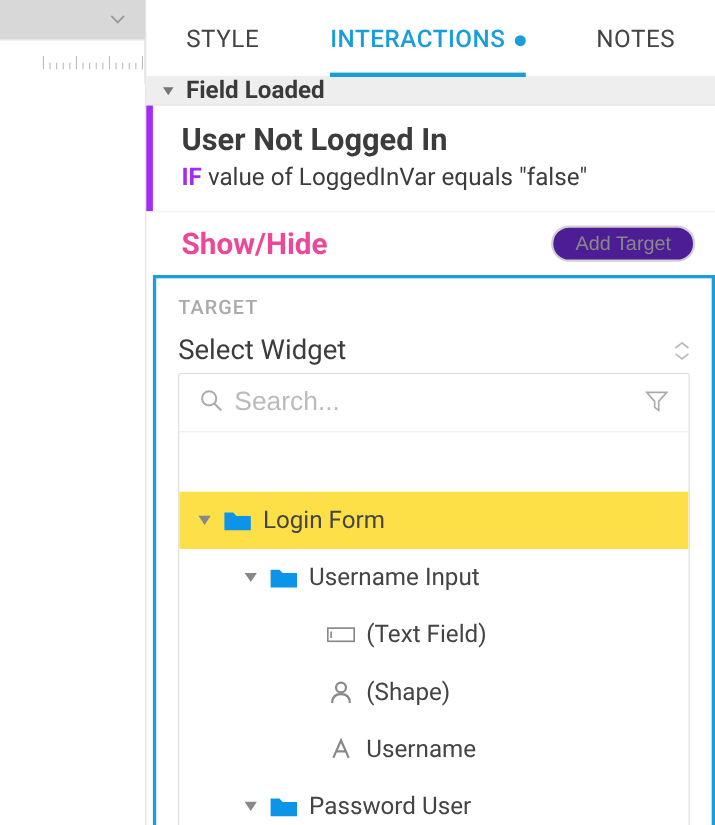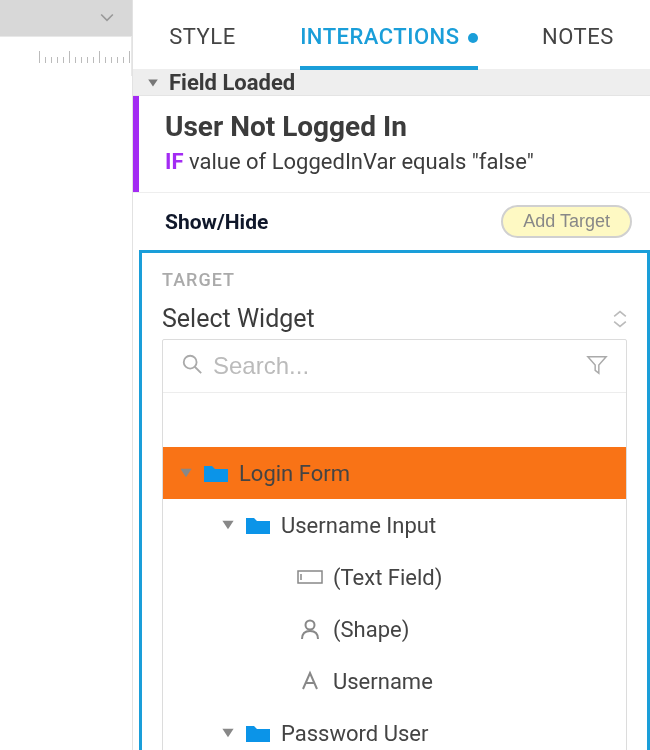--- a/index.html
+++ b/index.html
@@ -23,37 +23,37 @@
   .case-block { display: flex; min-height: 96px; }
   .left-bar { width: 6px; flex-shrink: 0; }
   .left-bar.purple { background: #a32bf3; }
   .left-bar.hollow { border-left: 1px solid #ccc; }
   .case-content { flex: 1; padding: 14px 18px 16px 26px; }
   .case-title { font-size: 28px; font-weight: 700; color: #3c3c3c; margin-bottom: 6px; }
   .case-cond { font-size: 22px; color: #3c3c3c; }
   .case-cond .if { color: #a32bf3; font-weight: 700; }
   .action-block { display: flex; align-items: center; border-top: 1px solid #eee; }
   .action-content { flex: 1; display: flex; align-items: center; justify-content: space-between; padding: 12px 18px 12px 26px; }
-  .action-name { font-size: 21px; font-weight: 700; color: #0f172a; }
-  .add-target { border: 2px solid #d0d0d0; background: #fef9c3; border-radius: 18px; font-size: 18px; color: #888; padding: 4px 20px; cursor: pointer; }
+  .action-name { font-size: 27px; font-weight: 700; color: #ec4899; }
+  .add-target { border: 2px solid #d0d0d0; background: #4c1d95; border-radius: 18px; font-size: 18px; color: #888; padding: 4px 20px; cursor: pointer; }
   .target-panel { margin: 0 0 0 6px; border: 3px solid #1a9ed9; flex: 1; display: flex; flex-direction: column; padding: 16px 20px 0 20px; }
   .target-label { font-size: 18px; letter-spacing: 1px; color: #aaa; margin-bottom: 14px; font-weight: 500; }
   .select-row { display: flex; align-items: center; justify-content: space-between; margin-bottom: 6px; }
   .select-text { font-size: 25px; color: #3c3c3c; }
   .spinner { display: flex; flex-direction: column; gap: 2px; }
   .spinner svg { width: 14px; height: 8px; }
   .dropdown { border: 1px solid #dcdcdc; border-radius: 2px; flex: 1; display: flex; flex-direction: column; overflow: hidden; gap: 44px; }
   .search-row { display: flex; align-items: center; padding: 12px 18px; border-bottom: 1px solid #ededed; gap: 10px; }
   .search-icon svg { width: 22px; height: 22px; }
   .search-input { border: none; outline: none; font-size: 24px; color: #999; flex: 1; background: transparent; }
   .search-input::placeholder { color: #bbb; }
   .filter-icon svg { width: 22px; height: 22px; }
   .tree { margin-top: 10px; }
   .tree-row { display: flex; align-items: center; height: 52px; font-size: 22px; color: #444; cursor: pointer; }
-  .tree-row.sel { background: #f97316; }
+  .tree-row.sel { background: #fde047; }
   .indent0 { padding-left: 16px; }
   .indent1 { padding-left: 58px; }
   .indent2 { padding-left: 110px; }
   .tree-toggle { width: 14px; height: 14px; margin-right: 10px; flex-shrink: 0; }
   .tree-icon { width: 26px; height: 22px; margin-right: 10px; flex-shrink: 0; display: flex; align-items: center; justify-content: center; }
 </style>
 </head>
 <body>
 
 <div class="root">

